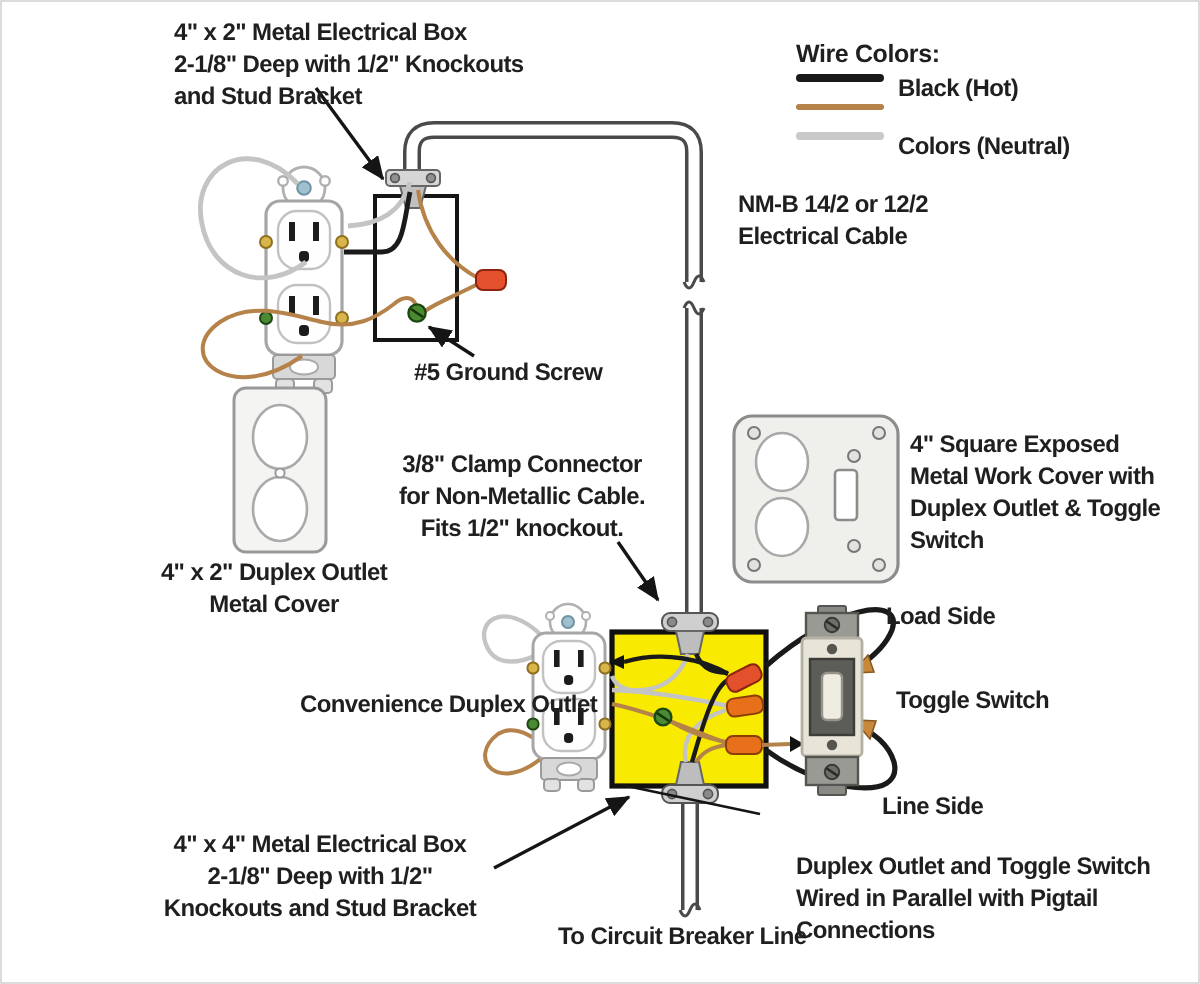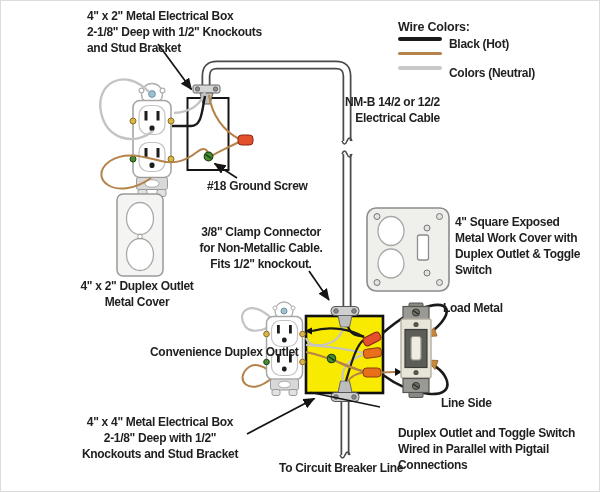--- a/index.html
+++ b/index.html
@@ -198,41 +198,42 @@
       <line x1="247" y1="434" x2="314.5" y2="398.5" marker-end="url(#ah)"></line>
       <line x1="380" y1="407" x2="311" y2="392.5" stroke-width="1.4"></line>
     </g>
   </svg>
 
   <div class="lbl" style="left:87px;top:8px;">4" x 2" Metal Electrical Box
 2-1/8" Deep with 1/2" Knockouts
 and Stud Bracket</div>
 
 
-  <div class="lbl" style="left:207px;top:178px;">#18 Ground Screw</div>
-
-  <div class="lbl" style="left:345px;top:94px;text-align:right;">NM-B 14/2 or 12/2
+  <div class="lbl" style="left:207px;top:178px;">#5 Ground Screw</div>
+
+  <div class="lbl" style="left:369px;top:94px;">NM-B 14/2 or 12/2
 Electrical Cable</div>
 
   <div class="lbl align-center" style="left:57px;top:278px;width:160px;">4" x 2" Duplex Outlet
 Metal Cover</div>
 
   <div class="lbl align-center" style="left:185px;top:224px;width:152px;">3/8" Clamp Connector
 for Non-Metallic Cable.
 Fits  1/2" knockout.</div>
 
   <div class="lbl" style="left:455px;top:214px;">4" Square Exposed
 Metal Work Cover with
 Duplex Outlet &amp; Toggle
 Switch</div>
 
   <div class="lbl" style="left:110px;top:344px;margin-left:40px;">Convenience Duplex Outlet</div>
 
-  <div class="lbl" style="left:443px;top:300px;">Load Metal</div>
-
+  <div class="lbl" style="left:443px;top:300px;">Load Side</div>
+
+  <div class="lbl" style="left:448px;top:342px;">Toggle Switch</div>
 
   <div class="lbl" style="left:441px;top:395px;">Line Side</div>
 
   <div class="lbl align-center" style="left:70px;top:414px;width:180px;">4" x 4" Metal Electrical Box
 2-1/8" Deep with 1/2"
 Knockouts and Stud Bracket</div>
 
   <div class="lbl" style="left:378px;top:425px;margin-left:20px;">Duplex Outlet and Toggle Switch
 Wired in Parallel with Pigtail
 Connections</div>

